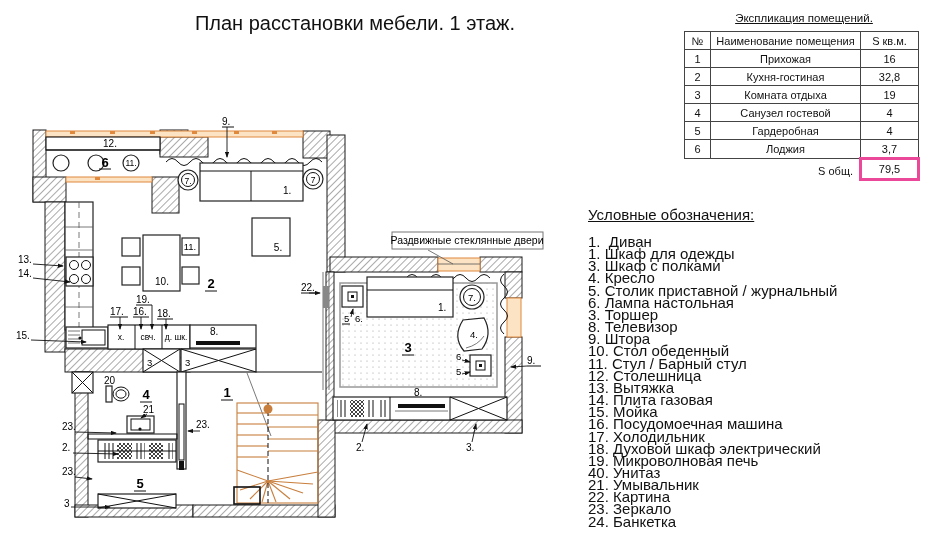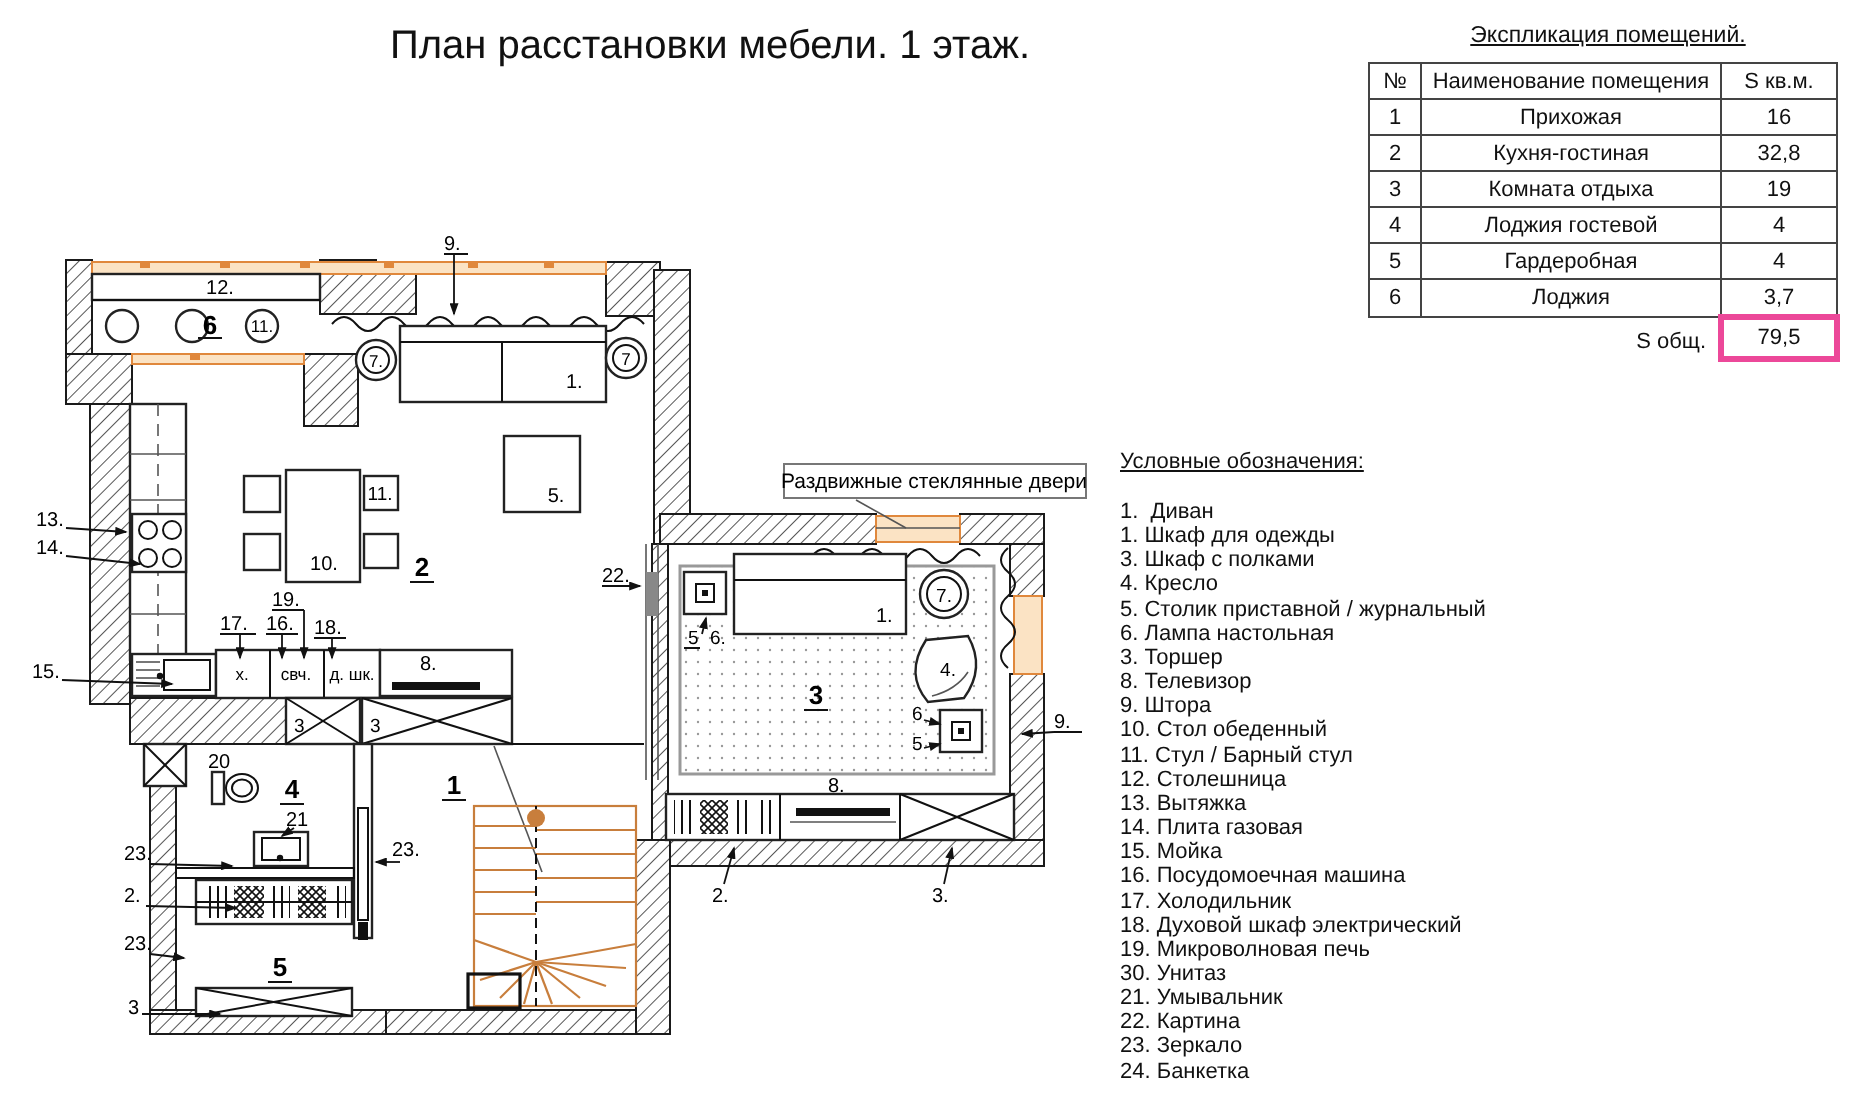--- a/index.html
+++ b/index.html
@@ -11,21 +11,21 @@
   
   #explication{left:684px;top:12px;width:240px;}
   #expl-title{text-align:center;font-size:11.5px;text-decoration:underline;margin-bottom:7px;}
   table.expl{border-collapse:collapse;font-size:11px;width:236px;}
   table.expl td,table.expl th{border:1px solid #444;text-align:center;font-weight:normal;
        padding:1px 3px;height:15px;}
   table.expl col.c-num{width:26px;} table.expl col.c-name{width:150px;} table.expl col.c-area{width:58px;}
   tr.total td{border:none;} tr.total td.t-lab{text-align:right;padding-right:6px;padding-top:4px;}
   tr.total td.t-val{border:3px solid #ec4899;}
   
-  #legend{left:560px;top:206px;width:345px;font-size:11px;margin-top:19px;}
+  #legend{left:588px;top:206px;width:345px;font-size:15px;}
   #legend-title{text-decoration:underline;margin-bottom:13px;}
   .leg-item{line-height:12.15px;white-space:pre;}
   
   #plan-svg{left:0;top:0;width:933px;height:548px;}
   svg text{font-family:"Liberation Sans",sans-serif;fill:#000;}
   .lb{font-size:10px;} .sm{font-size:8.5px;} .md{font-size:9.5px;}
   .rm{font-size:13px;font-weight:bold;}
   .wall{fill:url(#hatch);stroke:#1a1a1a;stroke-width:1;}
   .win{stroke:#e0883c;stroke-width:1;}
   .fr{fill:#fff;stroke:#222;stroke-width:1.2;}
@@ -414,21 +414,21 @@
       <td>Кухня-гостиная</td>
       <td>32,8</td>
     </tr>
     <tr>
       <td>3</td>
       <td>Комната отдыха</td>
       <td>19</td>
     </tr>
     <tr>
       <td>4</td>
-      <td>Лоджия гостевой</td>
+      <td>Санузел гостевой</td>
       <td>4</td>
     </tr>
     <tr>
       <td>5</td>
       <td>Гардеробная</td>
       <td>4</td>
     </tr>
     <tr>
       <td>6</td>
       <td>Лоджия</td>
@@ -456,18 +456,18 @@
   <div class="leg-item">10. Стол обеденный</div>
   <div class="leg-item">11. Стул / Барный стул</div>
   <div class="leg-item">12. Столешница</div>
   <div class="leg-item">13. Вытяжка</div>
   <div class="leg-item">14. Плита газовая</div>
   <div class="leg-item">15. Мойка</div>
   <div class="leg-item">16. Посудомоечная машина</div>
   <div class="leg-item">17. Холодильник</div>
   <div class="leg-item">18. Духовой шкаф электрический</div>
   <div class="leg-item">19. Микроволновая печь</div>
-  <div class="leg-item">30. Унитаз</div>
+  <div class="leg-item">40. Унитаз</div>
   <div class="leg-item">21. Умывальник</div>
   <div class="leg-item">22. Картина</div>
   <div class="leg-item">23. Зеркало</div>
   <div class="leg-item">24. Банкетка</div>
 </div>
 
 </body></html>

